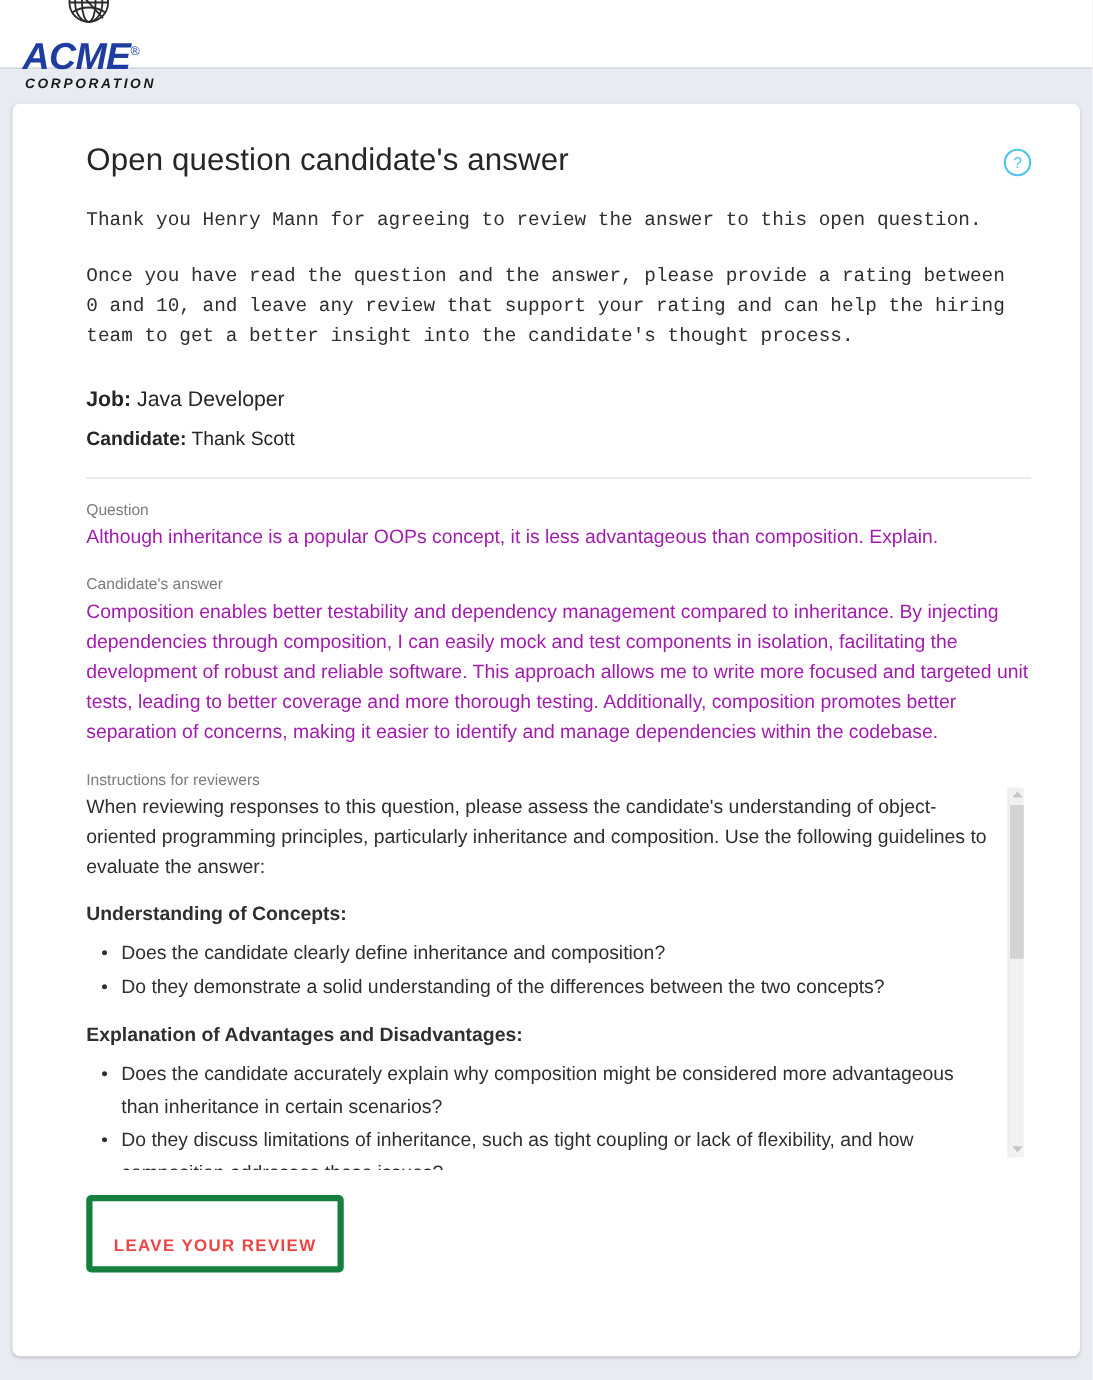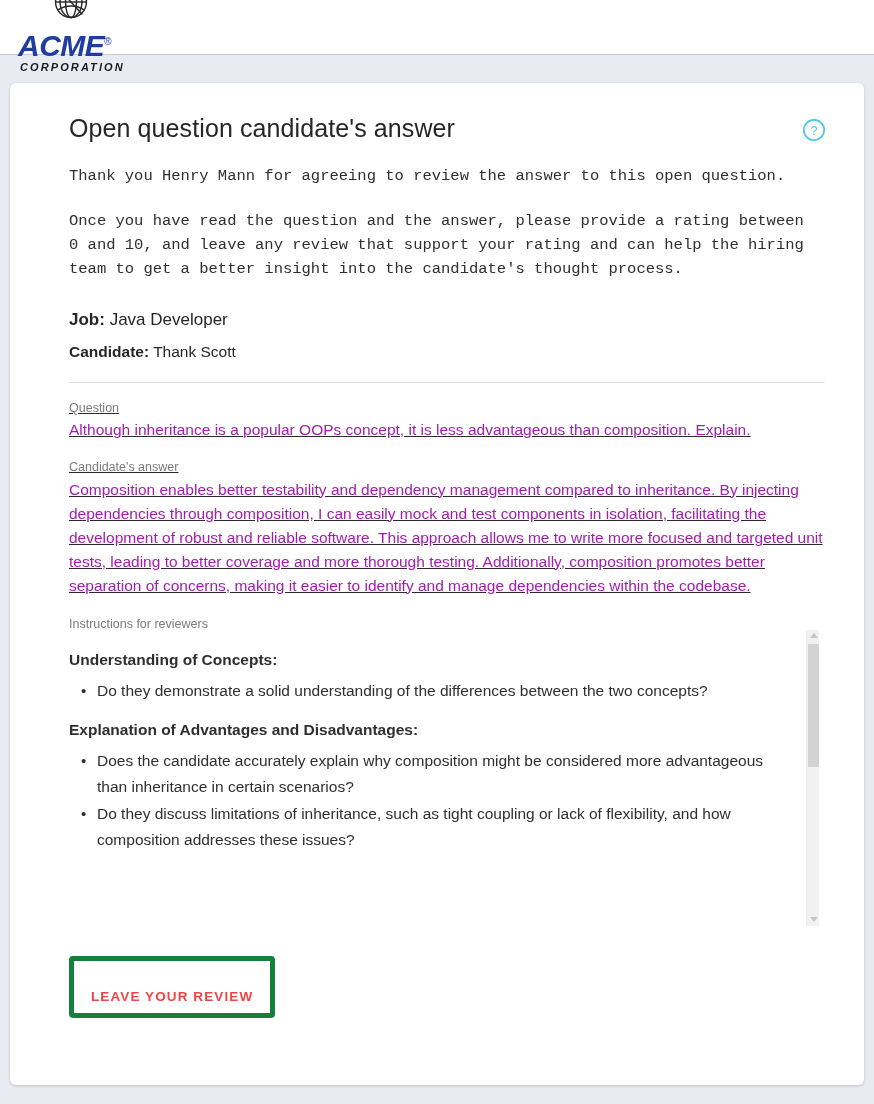--- a/index.html
+++ b/index.html
@@ -105,21 +105,21 @@
   .meta-line.candidate { font-size: 15.5px; margin-top: 8px; }
   .meta-line b { font-weight: bold; }
 
   .divider {
     border: none;
     border-top: 1px solid #dcdfe4;
     margin: 19px 0 0 0;
     width: 756px;
   }
 
-  .field { margin-top: 17px; text-decoration: underline; }
+  .field { margin-top: 17px; }
   .field-label {
     font-size: 12.5px;
     color: #7b7b7b;
     line-height: 1.3;
     margin-bottom: 2px;
   }
   .field-body {
     font-size: 15.5px;
     line-height: 24px;
     color: #a21caf;
@@ -285,23 +285,25 @@
     </div>
 
     <div class="field">
       <div class="field-label">Candidate's answer</div>
       <div class="field-body">Composition enables better testability and dependency management compared to inheritance. By injecting dependencies through composition, I can easily mock and test components in isolation, facilitating the development of robust and reliable software. This approach allows me to write more focused and targeted unit tests, leading to better coverage and more thorough testing. Additionally, composition promotes better separation of concerns, making it easier to identify and manage dependencies within the codebase.</div>
     </div>
 
     <div class="instructions-wrap">
       <div class="field-label">Instructions for reviewers</div>
       <div class="instructions-box">
+        <p>When reviewing responses to this question, please assess the candidate's understanding of object-oriented programming principles, particularly inheritance and composition. Use the following guidelines to evaluate the answer:</p>
         <div id="instr-sections">
             <p class="heading">Understanding of Concepts:</p>
             <ul>
+              <li>Does the candidate clearly define inheritance and composition?</li>
               <li>Do they demonstrate a solid understanding of the differences between the two concepts?</li>
             </ul>
             <p class="heading">Explanation of Advantages and Disadvantages:</p>
             <ul>
               <li>Does the candidate accurately explain why composition might be considered more advantageous than inheritance in certain scenarios?</li>
               <li>Do they discuss limitations of inheritance, such as tight coupling or lack of flexibility, and how composition addresses these issues?</li>
             </ul>
           </div>
       </div>
       <div class="scrollbar">

